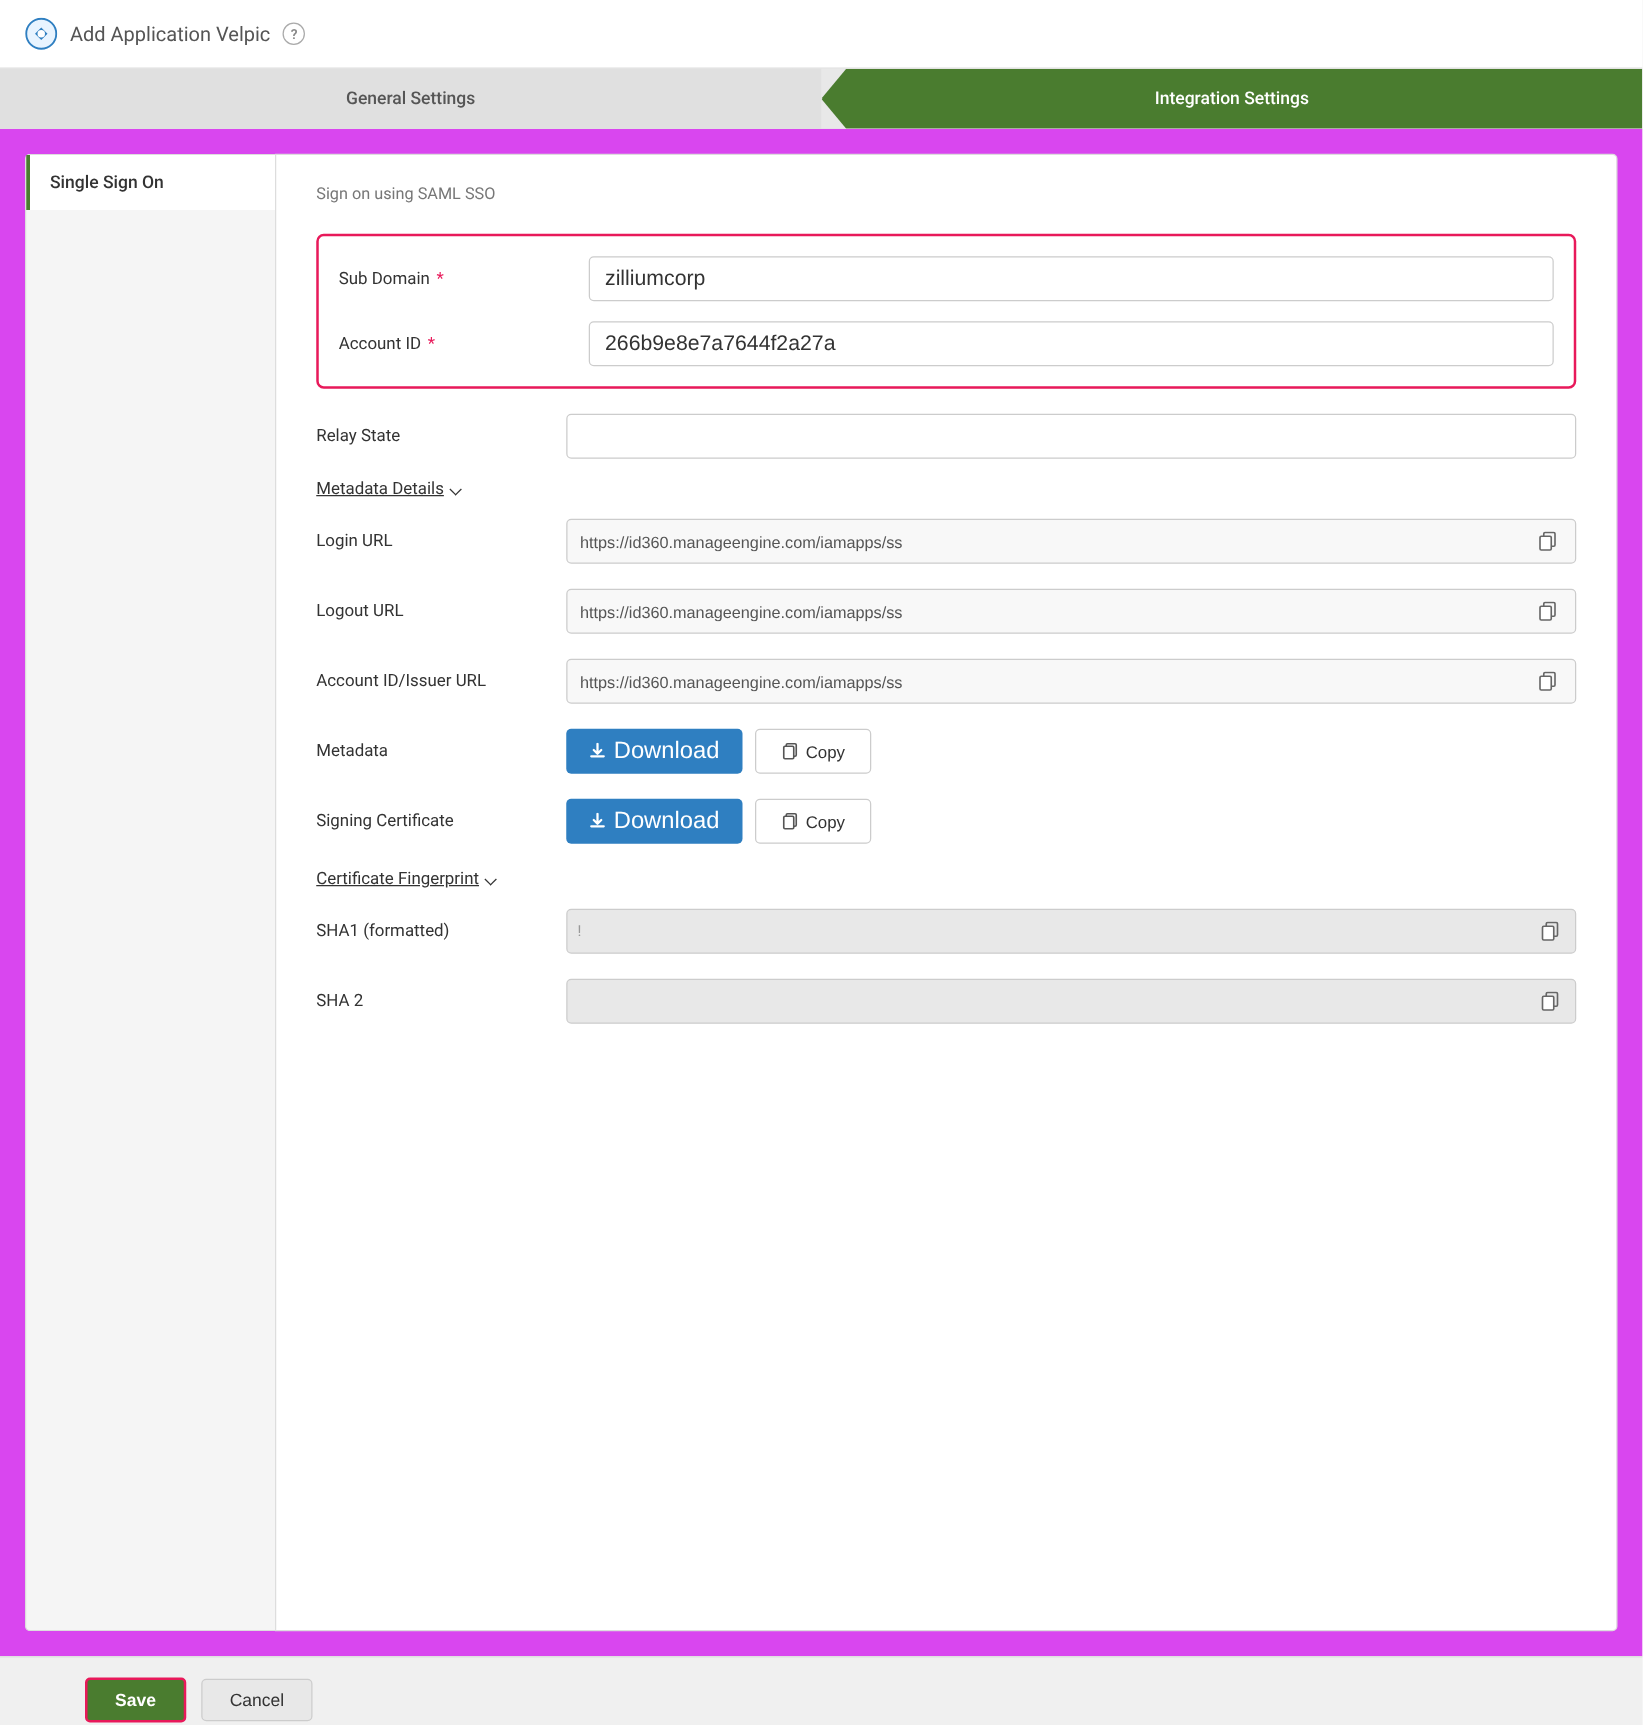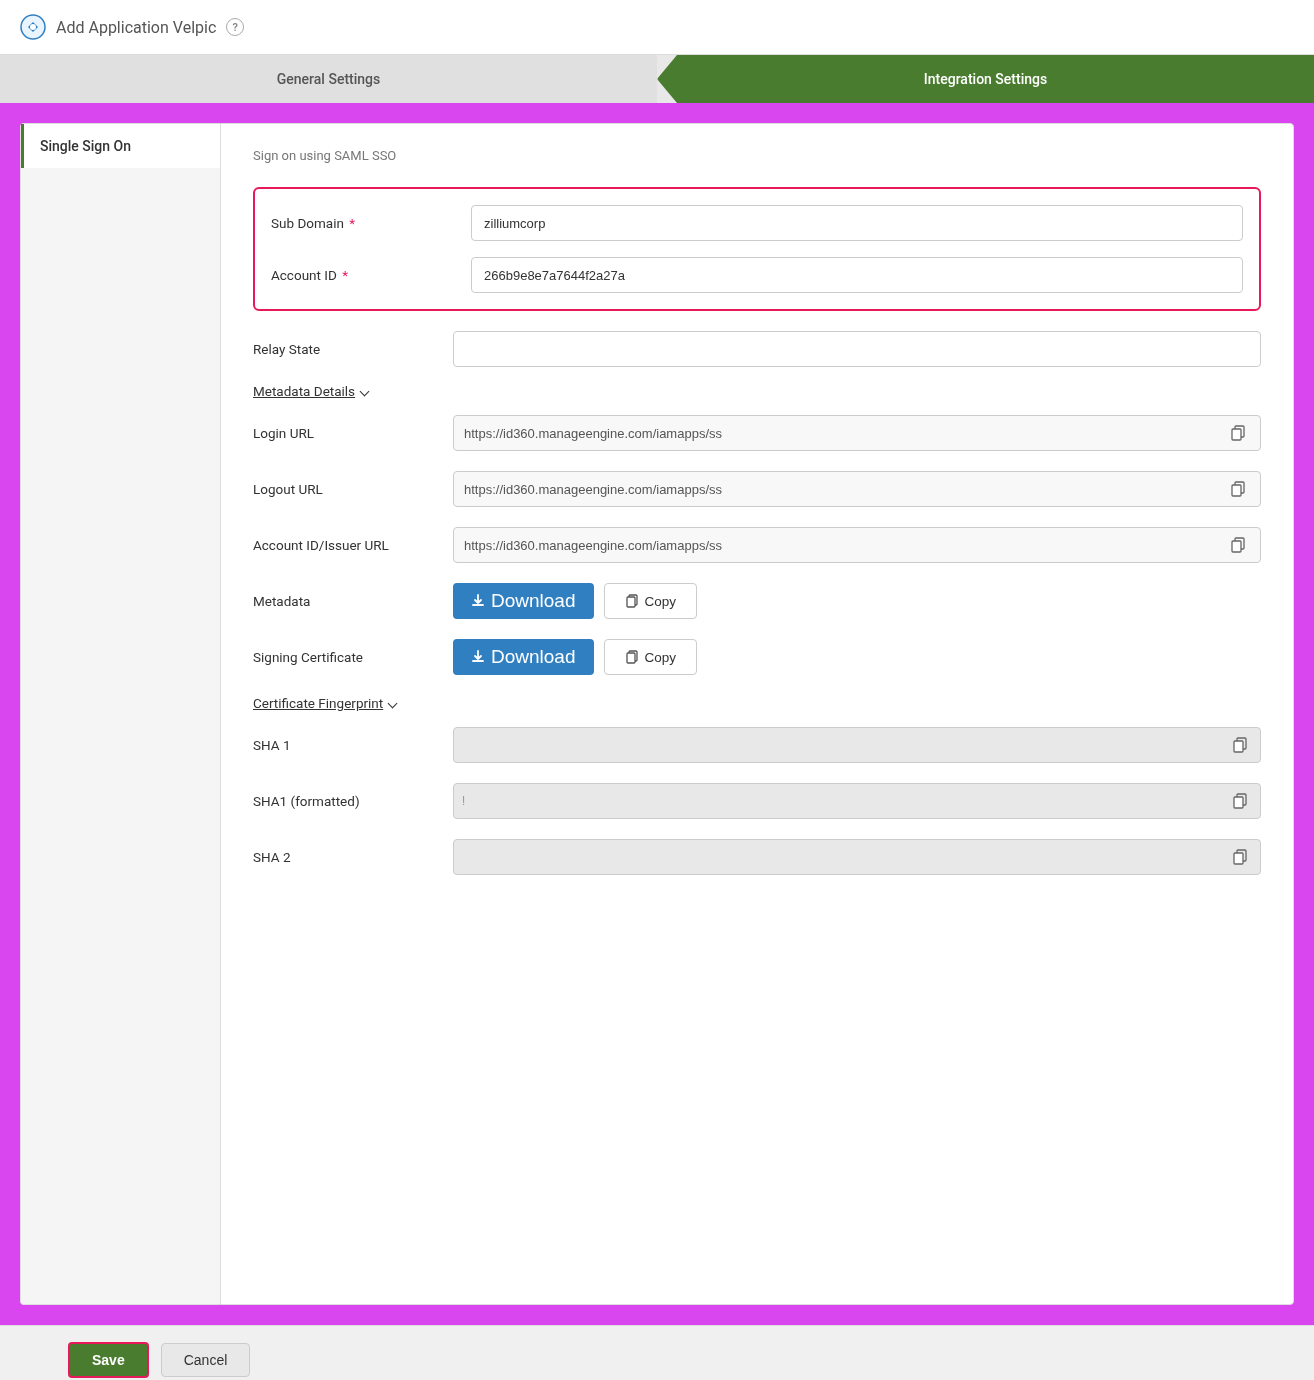--- a/index.html
+++ b/index.html
@@ -168,21 +168,21 @@
       color: #e8195a;
       margin-left: 2px;
     }
 
     .form-input {
       flex: 1;
       height: 36px;
       border: 1px solid #ccc;
       border-radius: 4px;
       padding: 6px 12px;
-      font-size: 13px;
+      font-size: 17px;
       color: #333;
       background: #fff;
       outline: none;
     }
 
     .form-input-with-icon {
       display: flex;
       align-items: center;
       flex: 1;
       border: 1px solid #ccc;
@@ -482,32 +482,20 @@
       </div>
     </div>
 
     <div class="divider-row">
       <span class="expandable-link">
         <span>Certificate Fingerprint</span>
         <span class="chevron-down"></span>
       </span>
     </div>
 
-    <div class="form-row">
-      <div class="form-label">SHA 1</div>
-      <div class="sha-input-inner">
-        <span class="sha-text"></span>
-        <button class="copy-icon-btn">
-          <svg width="16" height="16" viewBox="0 0 16 16" fill="none">
-            <rect x="5" y="1" width="9" height="11" rx="1" stroke="#666" stroke-width="1.3" fill="none"></rect>
-            <rect x="2" y="4" width="9" height="11" rx="1" stroke="#666" stroke-width="1.3" fill="#fff"></rect>
-          </svg>
-        </button>
-      </div>
-    </div>
 
     <div class="form-row">
       <div class="form-label">SHA1 (formatted)</div>
       <div class="sha-input-inner">
         <span class="sha-text">!</span>
         <button class="copy-icon-btn">
           <svg width="16" height="16" viewBox="0 0 16 16" fill="none">
             <rect x="5" y="1" width="9" height="11" rx="1" stroke="#666" stroke-width="1.3" fill="none"></rect>
             <rect x="2" y="4" width="9" height="11" rx="1" stroke="#666" stroke-width="1.3" fill="#fff"></rect>
           </svg>

